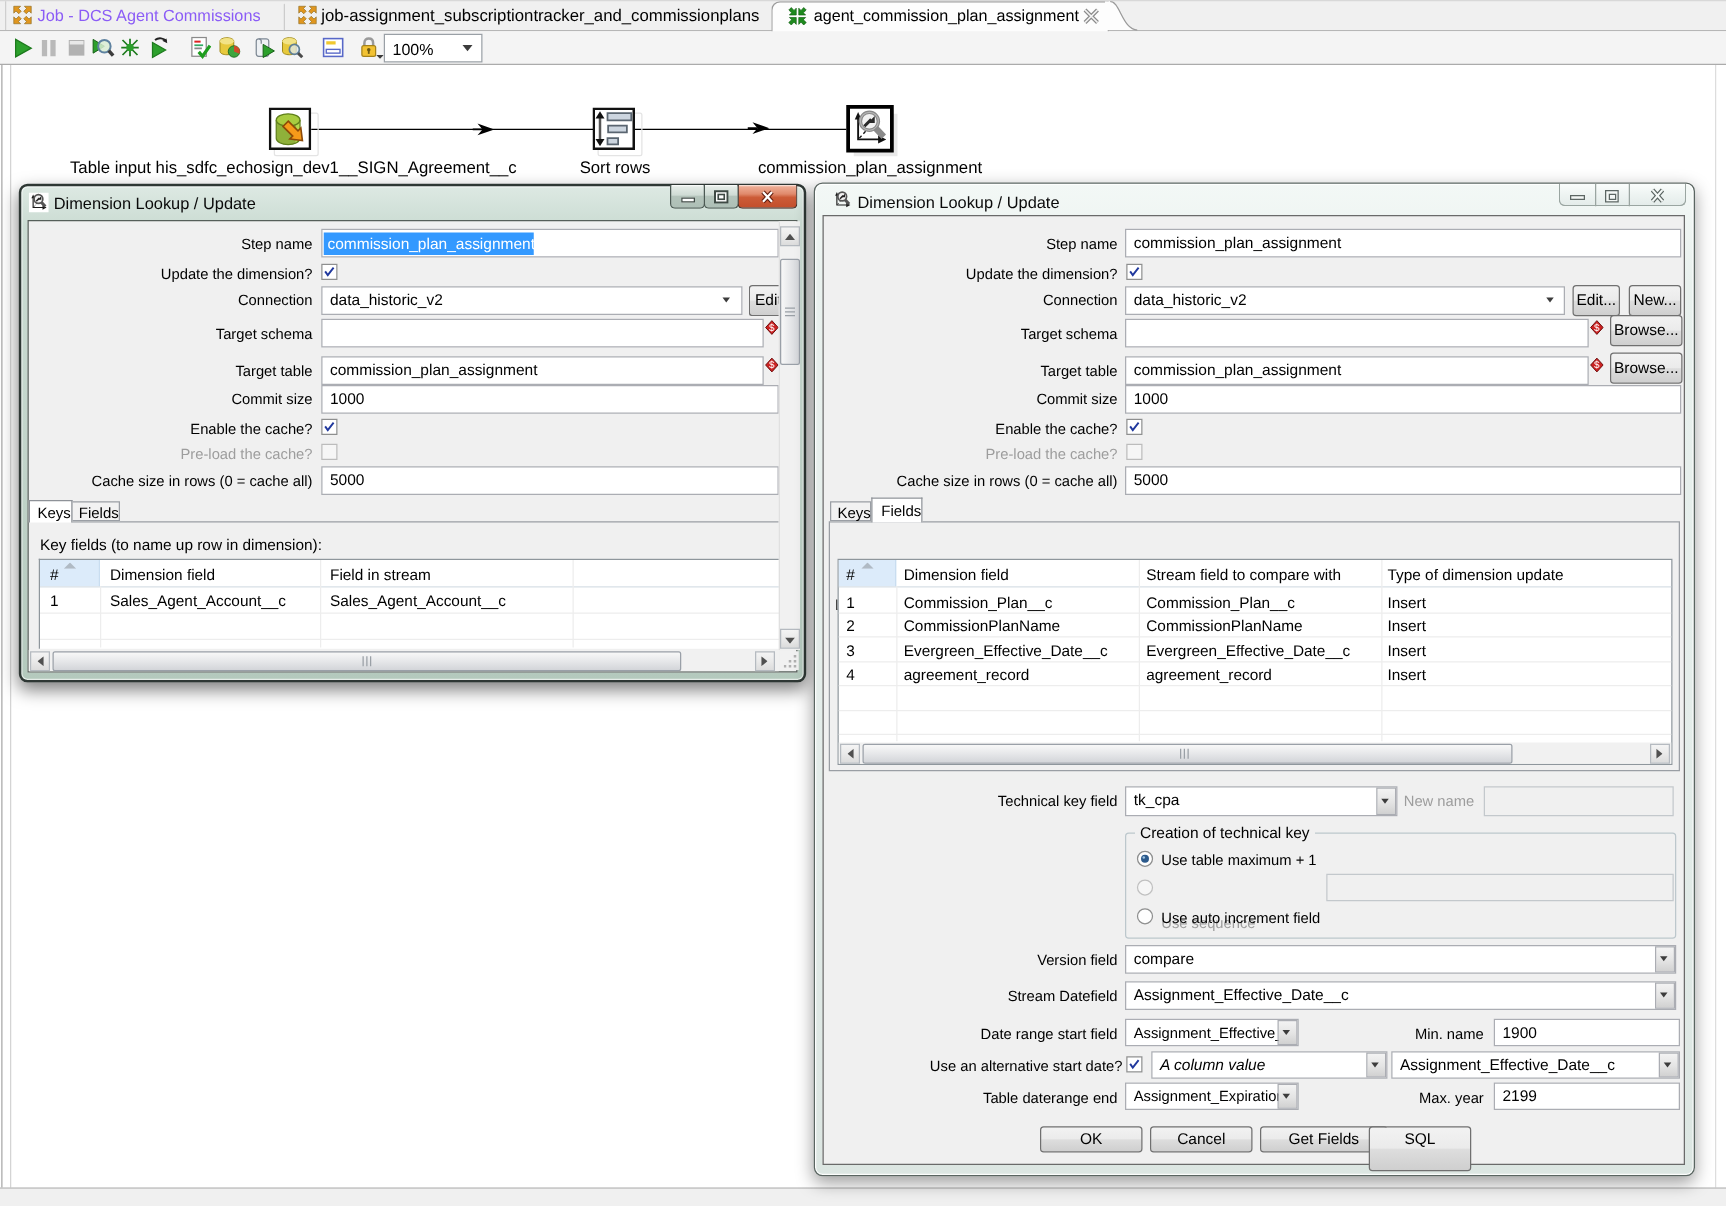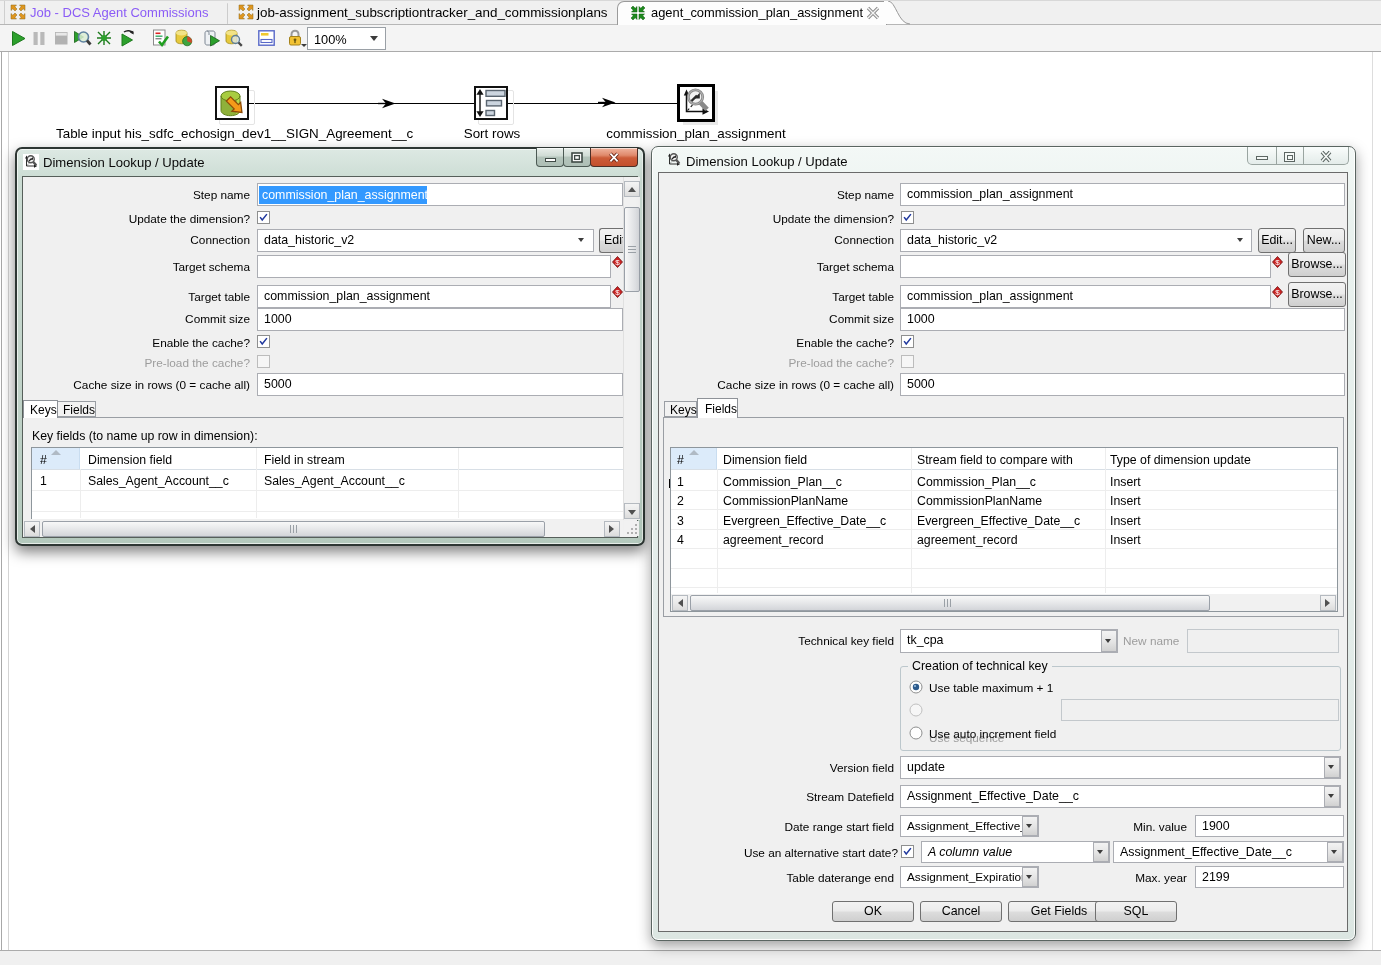--- a/index.html
+++ b/index.html
@@ -505,34 +505,34 @@
     <circle cx="7" cy="7" r="6" fill="#f6f6f6" stroke="#c0c0c0"></circle>
   </svg>
 <div class="llbl" style="left:929px;top:731px;color:#9d9d9d;">Use sequence</div>
 <div class="input dis" style="left:1061px;top:699px;width:278px;height:22px;"></div>
 <svg class="a" style="left:909px;top:726px" width="14" height="14" viewBox="0 0 14 14">
     <circle cx="7" cy="7" r="6" fill="#fefefe" stroke="#8e8f8f"></circle>
   </svg>
 <div class="llbl" style="left:929px;top:727px;">Use auto increment field</div>
 
 <div class="lbl" style="left:694px;top:761px;width:200px;">Version field</div>
-<div class="input" style="left:900px;top:756px;width:441px;height:23px;">update</div>
+<div class="input" style="left:900px;top:756px;width:441px;height:23px;">compare</div>
 <div class="arrowbox" style="left:1324px;top:757px;width:16px;height:21px;"></div>
 <div class="dar" style="left:1328px;top:765px;"></div>
 
 <div class="lbl" style="left:694px;top:790px;width:200px;">Stream Datefield</div>
 <div class="input" style="left:900px;top:785px;width:441px;height:23px;">Assignment_Effective_Date__c</div>
 <div class="arrowbox" style="left:1324px;top:786px;width:16px;height:21px;"></div>
 <div class="dar" style="left:1328px;top:794px;"></div>
 
 <div class="lbl" style="left:694px;top:820px;width:200px;">Date range start field</div>
 <div class="input" style="left:900px;top:815px;width:139px;height:22px;font-size:11.8px;">Assignment_Effective_</div>
 <div class="arrowbox" style="left:1022px;top:816px;width:16px;height:20px;"></div>
 <div class="dar" style="left:1026px;top:824px;"></div>
-<div class="lbl" style="left:987px;top:820px;width:200px;">Min. value</div>
+<div class="lbl" style="left:987px;top:820px;width:200px;">Min. name</div>
 <div class="input" style="left:1195px;top:815px;width:149px;height:22px;">1900</div>
 
 <div class="lbl" style="left:694px;top:846px;width:204px;">Use an alternative start date?</div>
 <svg class="cb" style="left:901px;top:845px;" width="13" height="13" viewBox="0 0 13 13">
     <path d="M2.5 6 L5 9.5 L10.5 2.5" stroke="#21399e" stroke-width="1.8" fill="none"></path>
   </svg>
 <div class="input" style="left:921px;top:841px;width:189px;height:22px;font-style:italic;">A column value</div>
 <div class="arrowbox" style="left:1093px;top:842px;width:16px;height:20px;"></div>
 <div class="dar" style="left:1097px;top:850px;"></div>
 <div class="input" style="left:1113px;top:841px;width:231px;height:22px;">Assignment_Effective_Date__c</div>
@@ -542,13 +542,13 @@
 <div class="lbl" style="left:694px;top:871px;width:200px;">Table daterange end</div>
 <div class="input" style="left:900px;top:866px;width:139px;height:22px;font-size:11.8px;">Assignment_Expiration</div>
 <div class="arrowbox" style="left:1022px;top:867px;width:16px;height:20px;"></div>
 <div class="dar" style="left:1026px;top:875px;"></div>
 <div class="lbl" style="left:987px;top:871px;width:200px;">Max. year</div>
 <div class="input" style="left:1195px;top:866px;width:149px;height:22px;">2199</div>
 
 <div class="btn" style="left:832px;top:901px;width:82px;height:21px;line-height:19px;">OK</div>
 <div class="btn" style="left:920px;top:901px;width:82px;height:21px;line-height:19px;">Cancel</div>
 <div class="btn" style="left:1008px;top:901px;width:102px;height:21px;line-height:19px;">Get Fields</div>
-<div class="btn" style="left:1095px;top:901px;width:82px;height:21px;line-height:19px;">SQL</div>
+<div class="btn" style="left:1095px;top:901px;width:82px;height:36px;line-height:19px;">SQL</div>
 
 </body></html>

